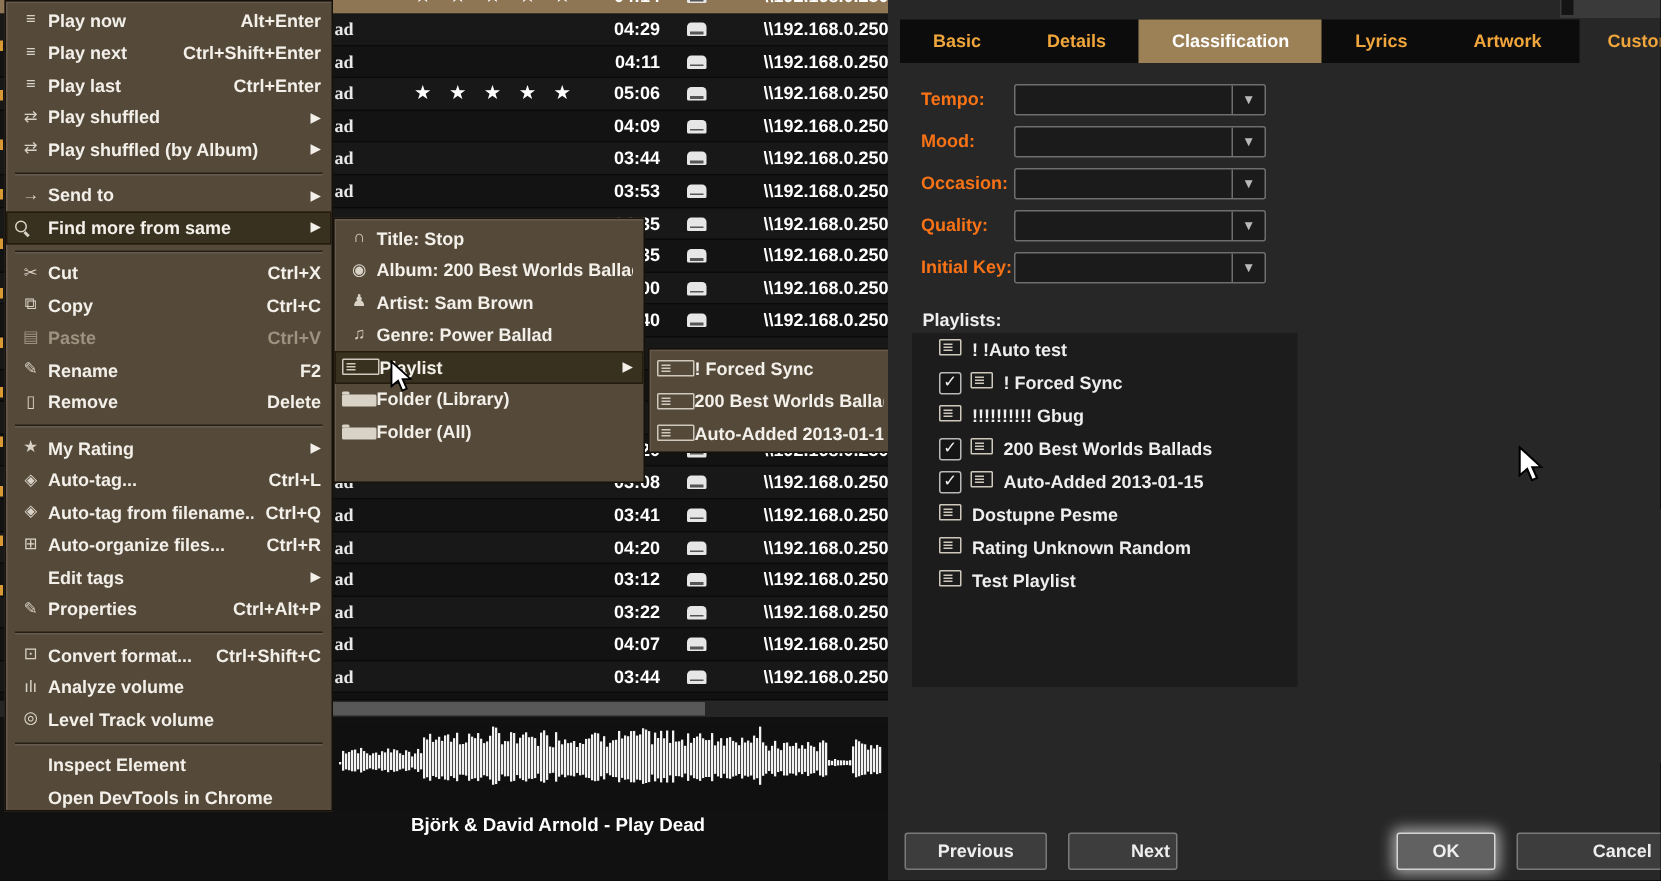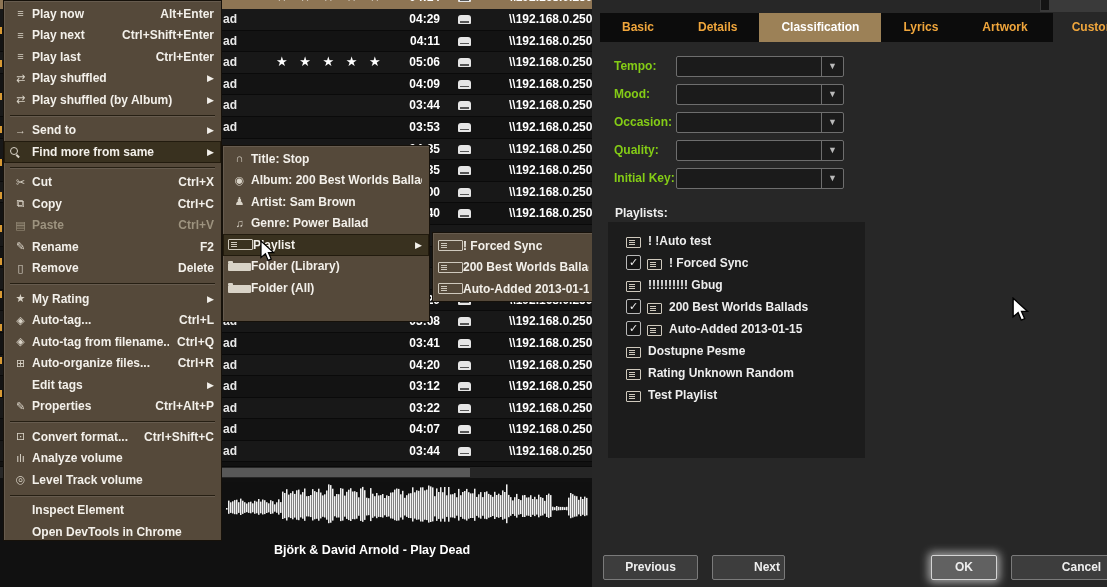--- a/index.html
+++ b/index.html
@@ -9,21 +9,21 @@
     -webkit-font-smoothing:antialiased;
   }
   
   #tracklist{position:absolute;left:0;top:0;width:592px;height:587px;background:#111;}
   #selected-sliver{position:absolute;left:0;top:0;width:592px;height:9px;overflow:hidden;background:#8e7554;}
   #selected-sliver .trow{position:absolute;top:-13px;left:0;right:0;height:22px;background:#8e7554;}
   #rows{position:absolute;left:0;top:9px;width:592px;}
   .trow{position:relative;height:21.6px;box-sizing:border-box;border-bottom:1px solid #0a0a0a;}
   .trow:nth-child(odd){background:#181818;}
   .trow:nth-child(even){background:#131313;}
-  .rt-title{position:absolute;left:223px;top:3px;font-size:12px;font-weight:700;color:#e8e8e8;}
+  .rt-title{position:absolute;left:223px;top:3px;font-size:12px;font-weight:700;color:#e8e8e8;font-family:Liberation Serif, serif;}
   .rt-stars{position:absolute;left:276px;top:2px;font-size:13px;letter-spacing:4px;color:#fff;white-space:nowrap;}
   .rt-time{position:absolute;left:378px;width:62px;top:3px;text-align:right;font-size:12px;font-weight:700;color:#fff;}
   .drive-icon{position:absolute;left:458px;top:6px;width:13px;height:9px;background:#e6e6e6;border-radius:3px 3px 1px 1px;}
   .drive-icon::after{content:"";position:absolute;left:2px;right:2px;bottom:1.5px;height:1.5px;background:#555;}
   .rt-path{position:absolute;left:509px;right:0;top:3px;font-size:12px;font-weight:700;color:#fff;white-space:nowrap;overflow:hidden;}
   
   #hscrollbar{position:absolute;left:0;top:466px;width:592px;height:11px;background:#262626;border-top:1px solid #0a0a0a;}
   #hscroll-thumb{position:absolute;left:222px;top:1px;width:248px;height:9px;background:#585858;}
   
   #waveform-wrap{position:absolute;left:222px;top:482px;width:370px;height:58px;background:#101010;}
@@ -63,29 +63,29 @@
       linear-gradient(#cfc9bd,#cfc9bd) 2px 6px/6px 1px no-repeat;}
   
   #editor-panel{position:absolute;left:592px;top:0;width:515px;height:587px;background:#272727;}
   #panel-top-strip{position:absolute;left:448px;top:0;width:67px;height:12px;background:#3a3a3a;}
   #panel-top-glyph{position:absolute;left:449px;top:0;width:8px;height:10px;background:#141414;}
   #tab-bar{position:absolute;left:8px;top:13px;width:453px;height:29px;background:#0c0c0c;display:flex;}
   .tab{padding:0 22px;line-height:29px;font-size:12px;font-weight:700;color:#f0a63c;white-space:nowrap;}
   .tab.active{background:#9c8157;color:#fff;}
   #fields{position:absolute;left:22px;top:52px;width:330px;}
   .field-row{display:flex;align-items:center;height:28px;}
-  .field-label{width:62px;font-size:12px;font-weight:700;color:#84cc16;}
+  .field-label{width:62px;font-size:12px;font-weight:700;color:#f97316;}
   .combo{position:relative;width:168px;height:21px;background:#1b1b1b;border:1px solid #6e6e6e;
     border-radius:2px;box-sizing:border-box;}
   .combo-value{position:absolute;left:5px;top:3px;right:24px;font-size:12px;color:#ddd;overflow:hidden;white-space:nowrap;}
   .combo-chevron{position:absolute;right:0;top:0;bottom:0;width:21px;border-left:1px solid #6e6e6e;
     display:flex;align-items:center;justify-content:center;color:#b9b9b9;font-size:9px;}
   #playlists-label{position:absolute;left:23px;top:206px;font-size:12px;font-weight:700;color:#eee;}
   #playlist-box{position:absolute;left:16px;top:222px;width:257px;height:236px;background:#1c1c1c;padding-top:4px;box-sizing:border-box;}
-  .pl-item{height:22px;display:flex;align-items:flex-end;padding-left:18px;}
+  .pl-item{height:22px;display:flex;align-items:flex-start;padding-left:18px;}
   .pl-item .cb{width:13px;height:13px;border:1px solid #b9b9b9;border-radius:2px;background:#151515;
     margin-right:6px;flex:0 0 13px;color:#eee;font-size:11px;line-height:13px;text-align:center;}
   .pl-item .cb::after{content:"✓";}
   .pl-item .pl-ic{margin-right:7px;flex:0 0 13px;display:flex;justify-content:center;}
   .pl-item .pl-name{font-size:12px;font-weight:700;color:#eee;white-space:nowrap;}
   .btn{position:absolute;top:555px;height:25px;background:#3d3d3d;border:1px solid #7a7a7a;
     border-radius:2px;color:#eee;font-size:12px;font-weight:700;text-align:center;line-height:23px;box-sizing:border-box;}
   #btn-previous{left:11px;width:95px;}
   #btn-next{left:120px;width:73px;padding-left:37px;}
   #btn-ok{left:339px;width:66px;background:#616161;border-color:#d4d4d4;

